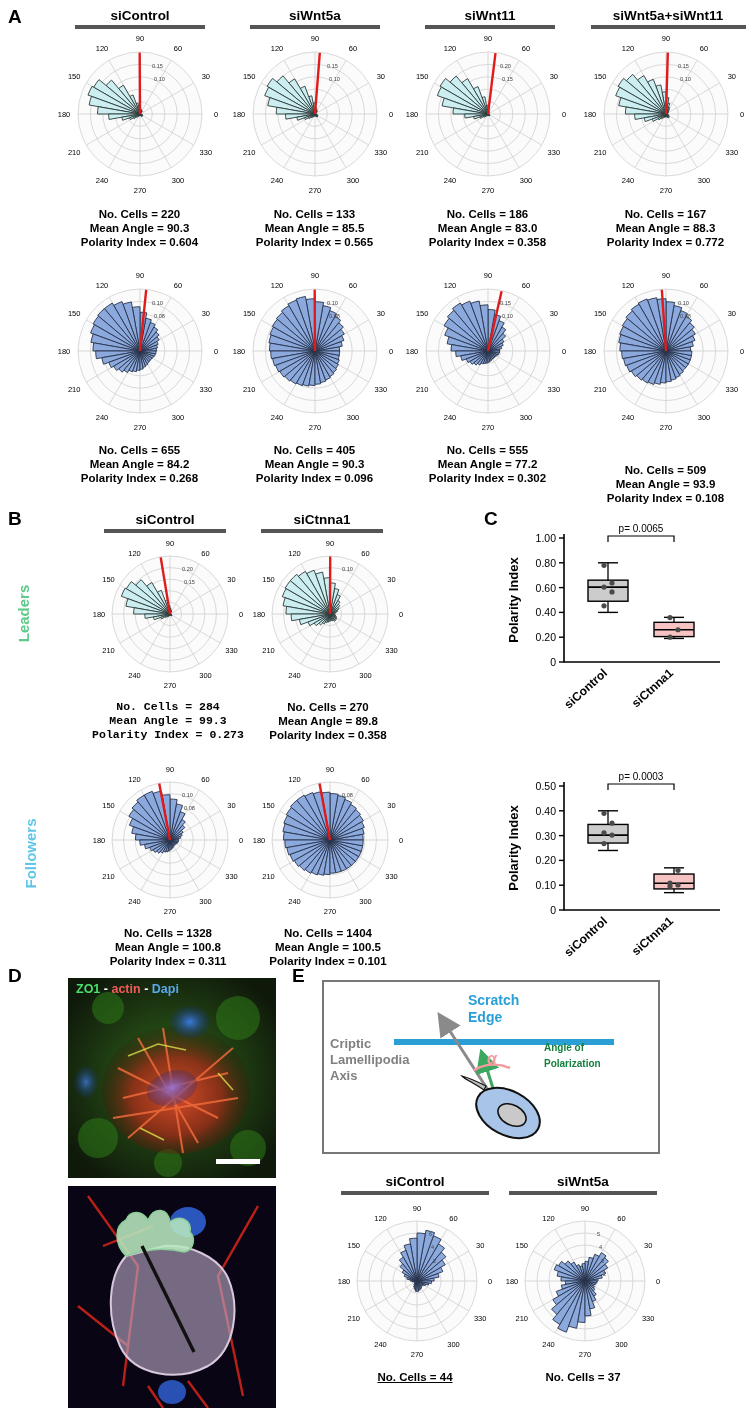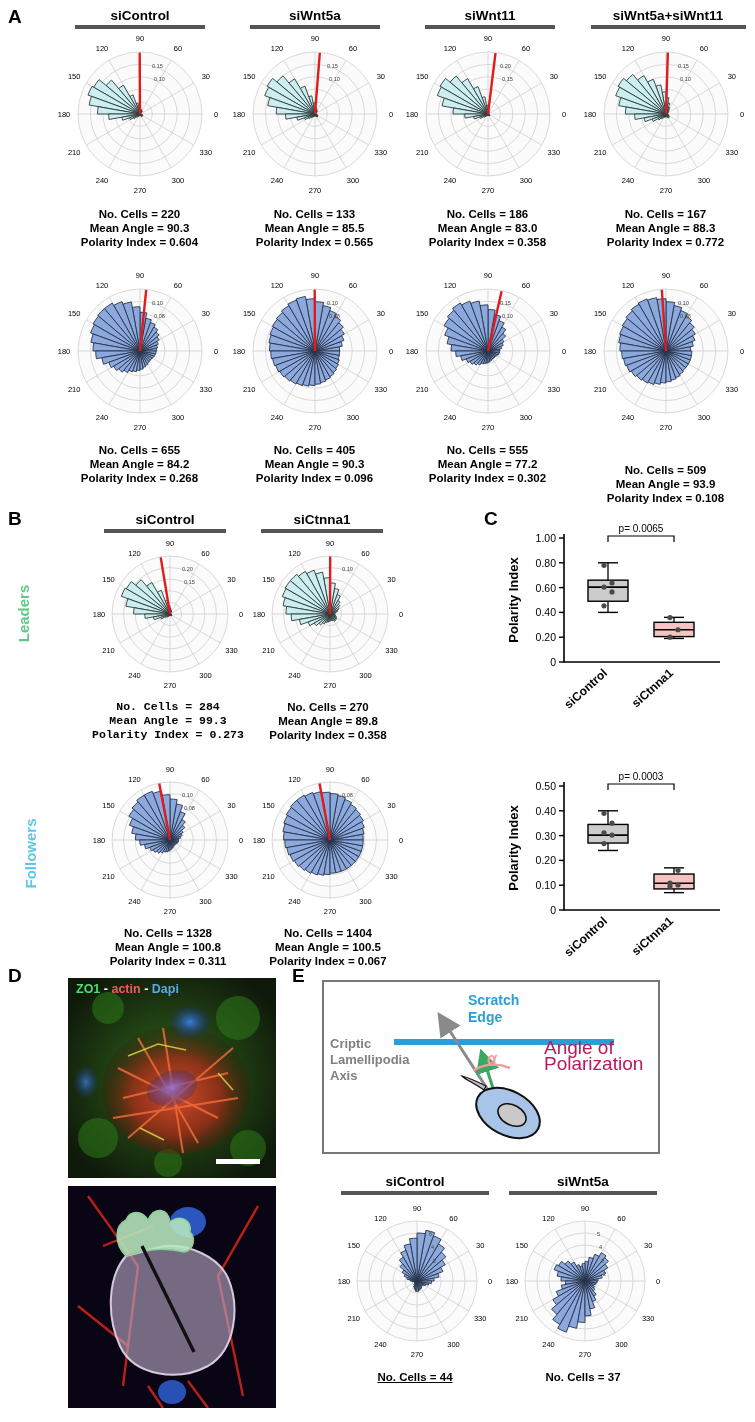--- a/index.html
+++ b/index.html
@@ -979,21 +979,21 @@
   </div>
 
 <div class="stats" style="position:absolute;left:88px;top:926px;width:160px;">
   <div>No. Cells = 1328</div>
   <div>Mean Angle = 100.8</div>
   <div>Polarity Index = 0.311</div>
 </div>
 <div class="stats" style="position:absolute;left:248px;top:926px;width:160px;">
   <div>No. Cells = 1404</div>
   <div>Mean Angle = 100.5</div>
-  <div>Polarity Index = 0.067</div>
+  <div>Polarity Index = 0.101</div>
 </div>
 
 <div class="panel-letter" style="left:484px;top:508px;">C</div>
 <div id="boxplot0" style="position:absolute;left:500px;top:512px;">
     <svg width="238" height="230">
       <path d="M64 22 L64 150 L220 150" fill="none" stroke="#000" stroke-width="1.6"></path>
       <line x1="59" y1="150" x2="64" y2="150" stroke="#000" stroke-width="1.4"></line>
       <text x="56" y="154" text-anchor="end" class="ytick">0</text>
       <line x1="59" y1="125.2" x2="64" y2="125.2" stroke="#000" stroke-width="1.4"></line>
       <text x="56" y="129.2" text-anchor="end" class="ytick">0.20</text>
@@ -1173,21 +1173,21 @@
 </div>
 <div style="position:absolute;left:468px;top:992px;width:110px;text-align:left;color:#2a9fd6;font-weight:bold;font-size:14px;line-height:17px;">
   <div>Scratch</div>
   <div>Edge</div>
 </div>
 <div style="position:absolute;left:330px;top:1036px;width:130px;text-align:left;color:#808080;font-weight:bold;font-size:13px;line-height:16px;">
   <div>Criptic</div>
   <div>Lamellipodia</div>
   <div>Axis</div>
 </div>
-<div style="position:absolute;left:544px;top:1040px;width:120px;text-align:left;color:#be185d;font-weight:normal;font-size:19px;line-height:16px;">
+<div style="position:absolute;left:544px;top:1040px;width:120px;text-align:left;color:#15803d;font-weight:bold;font-size:10px;line-height:16px;">
   <div>Angle of</div>
   <div>Polarization</div>
 </div>
 <div style="position:absolute;left:487px;top:1050px;color:#f49ba0;font-weight:bold;font-size:16px;font-style:italic;">α</div>
 
 <div style="position:absolute;left:340px;top:1174px;width:150px;">
   <div class="col-title">siControl</div>
   <div class="title-rule" style="width:148px;"></div>
 </div>
 <div style="position:absolute;left:508px;top:1174px;width:150px;">

